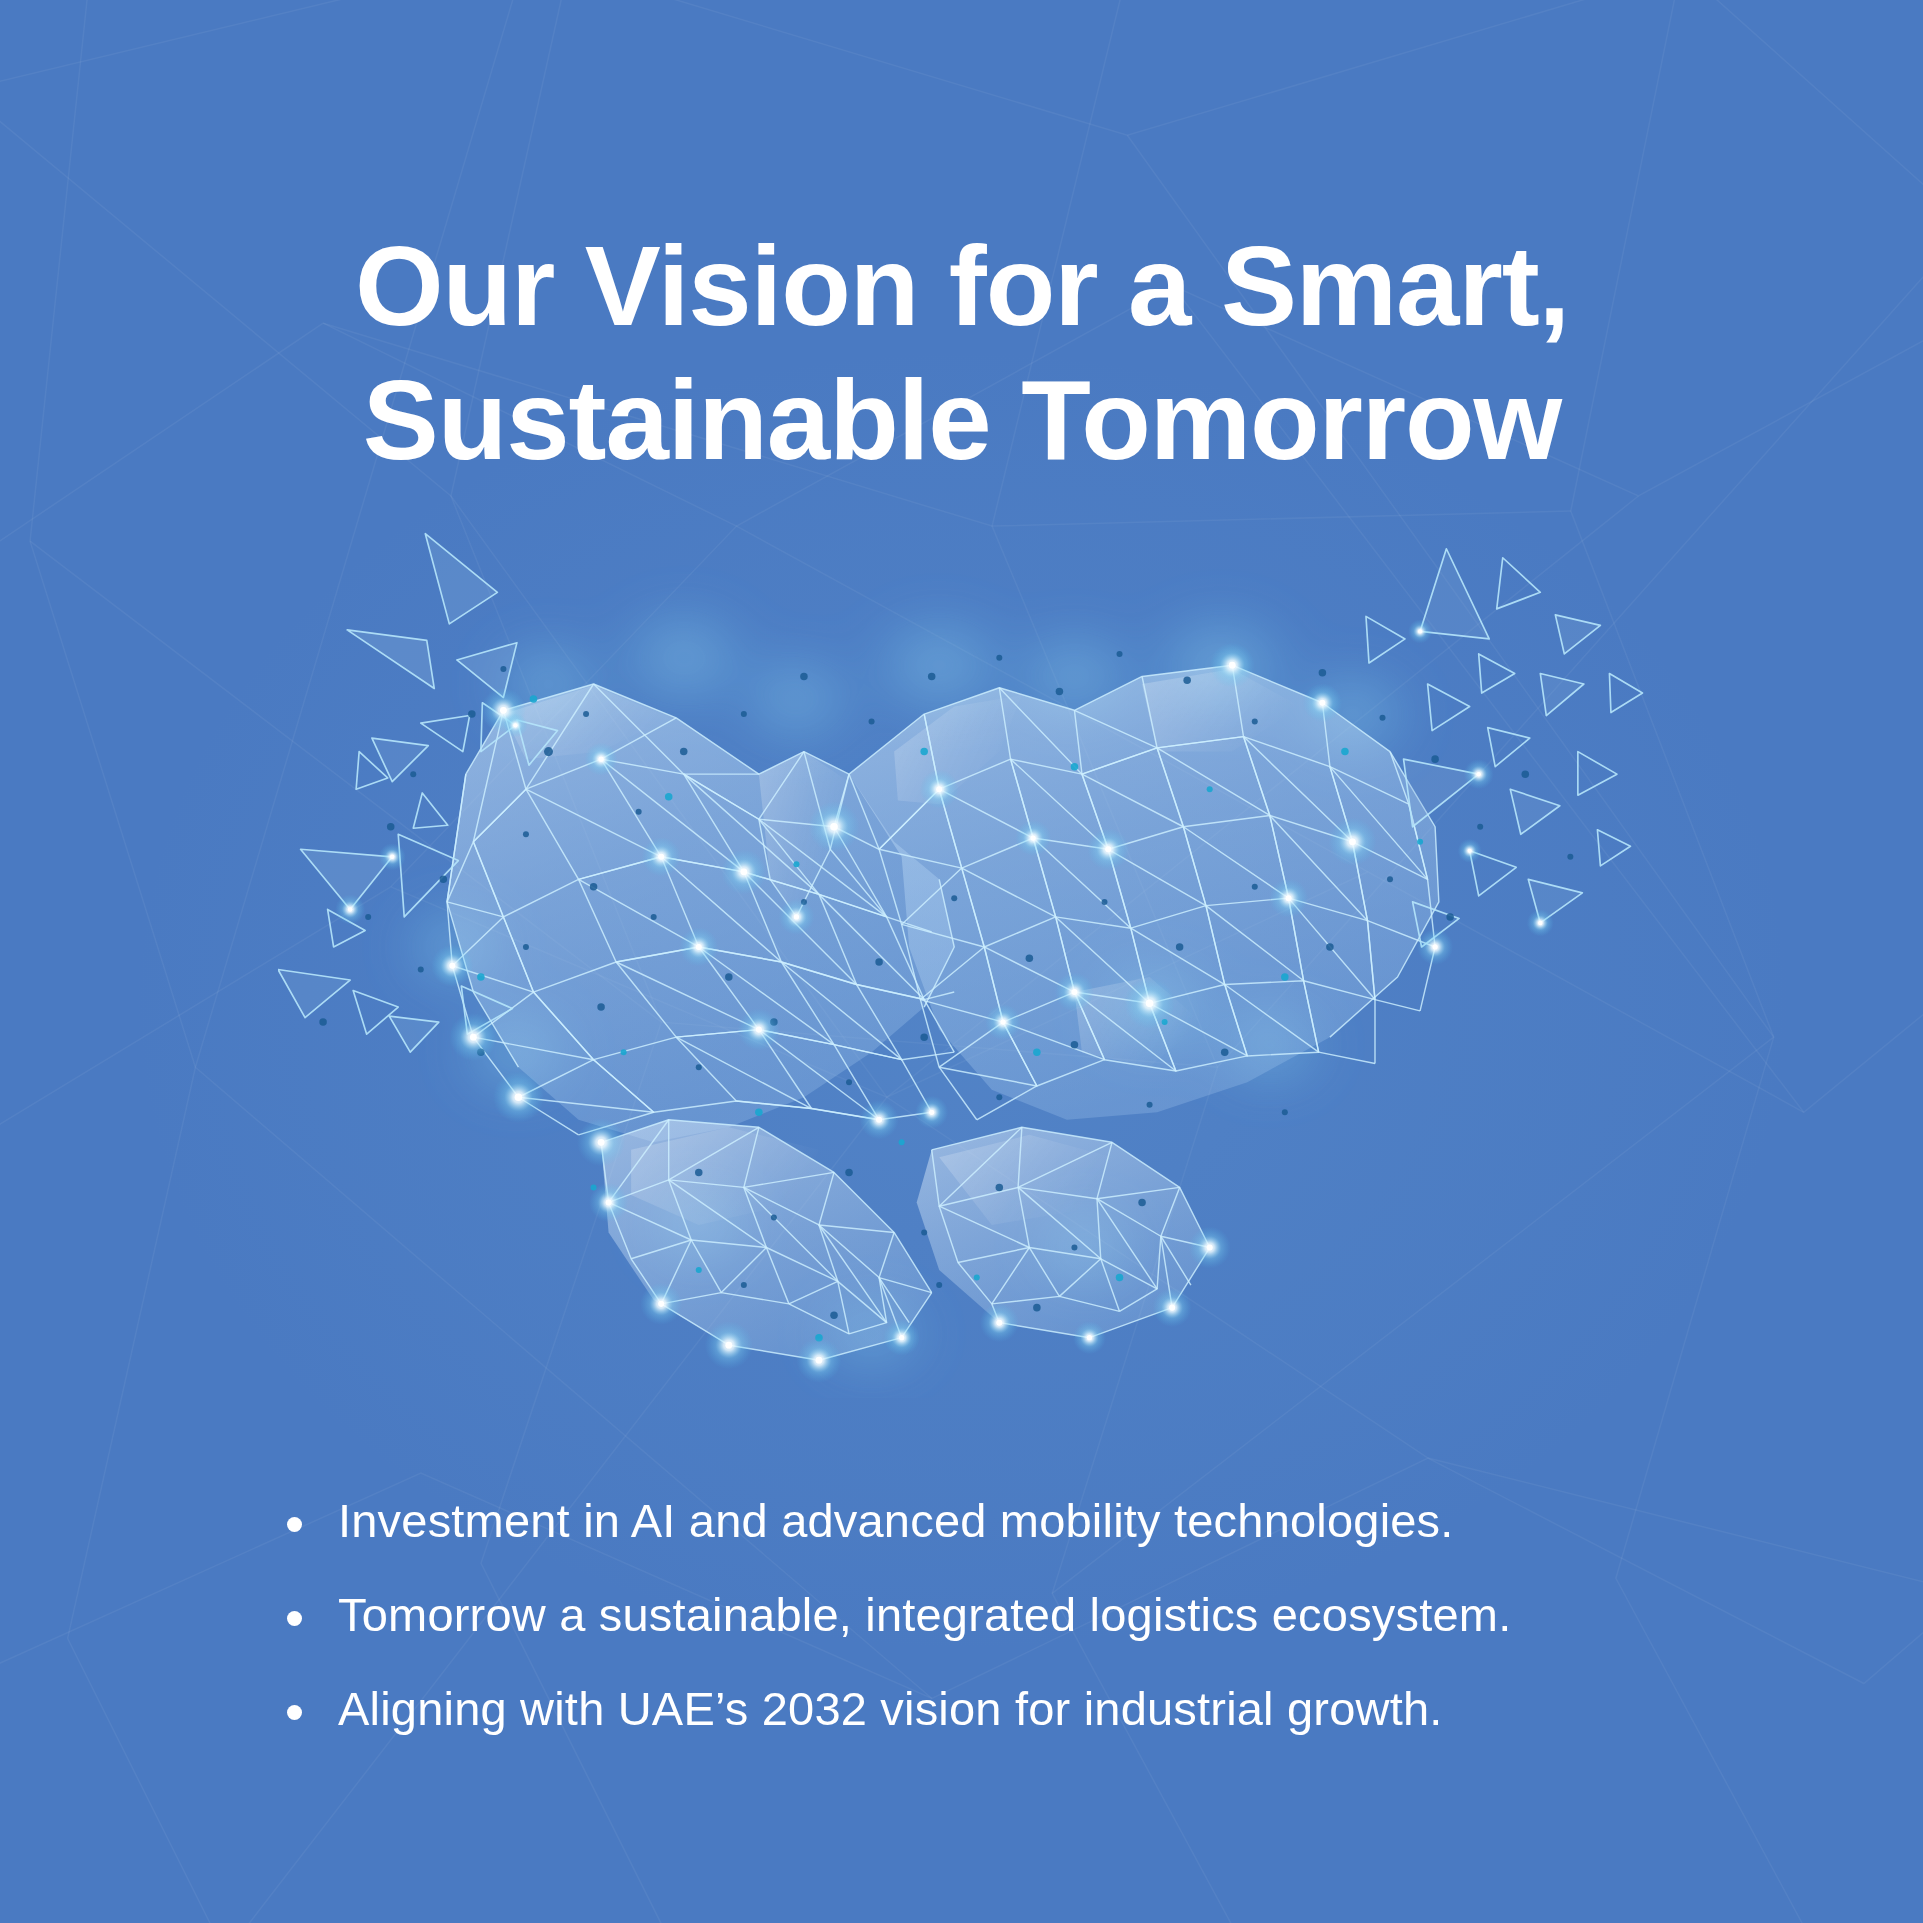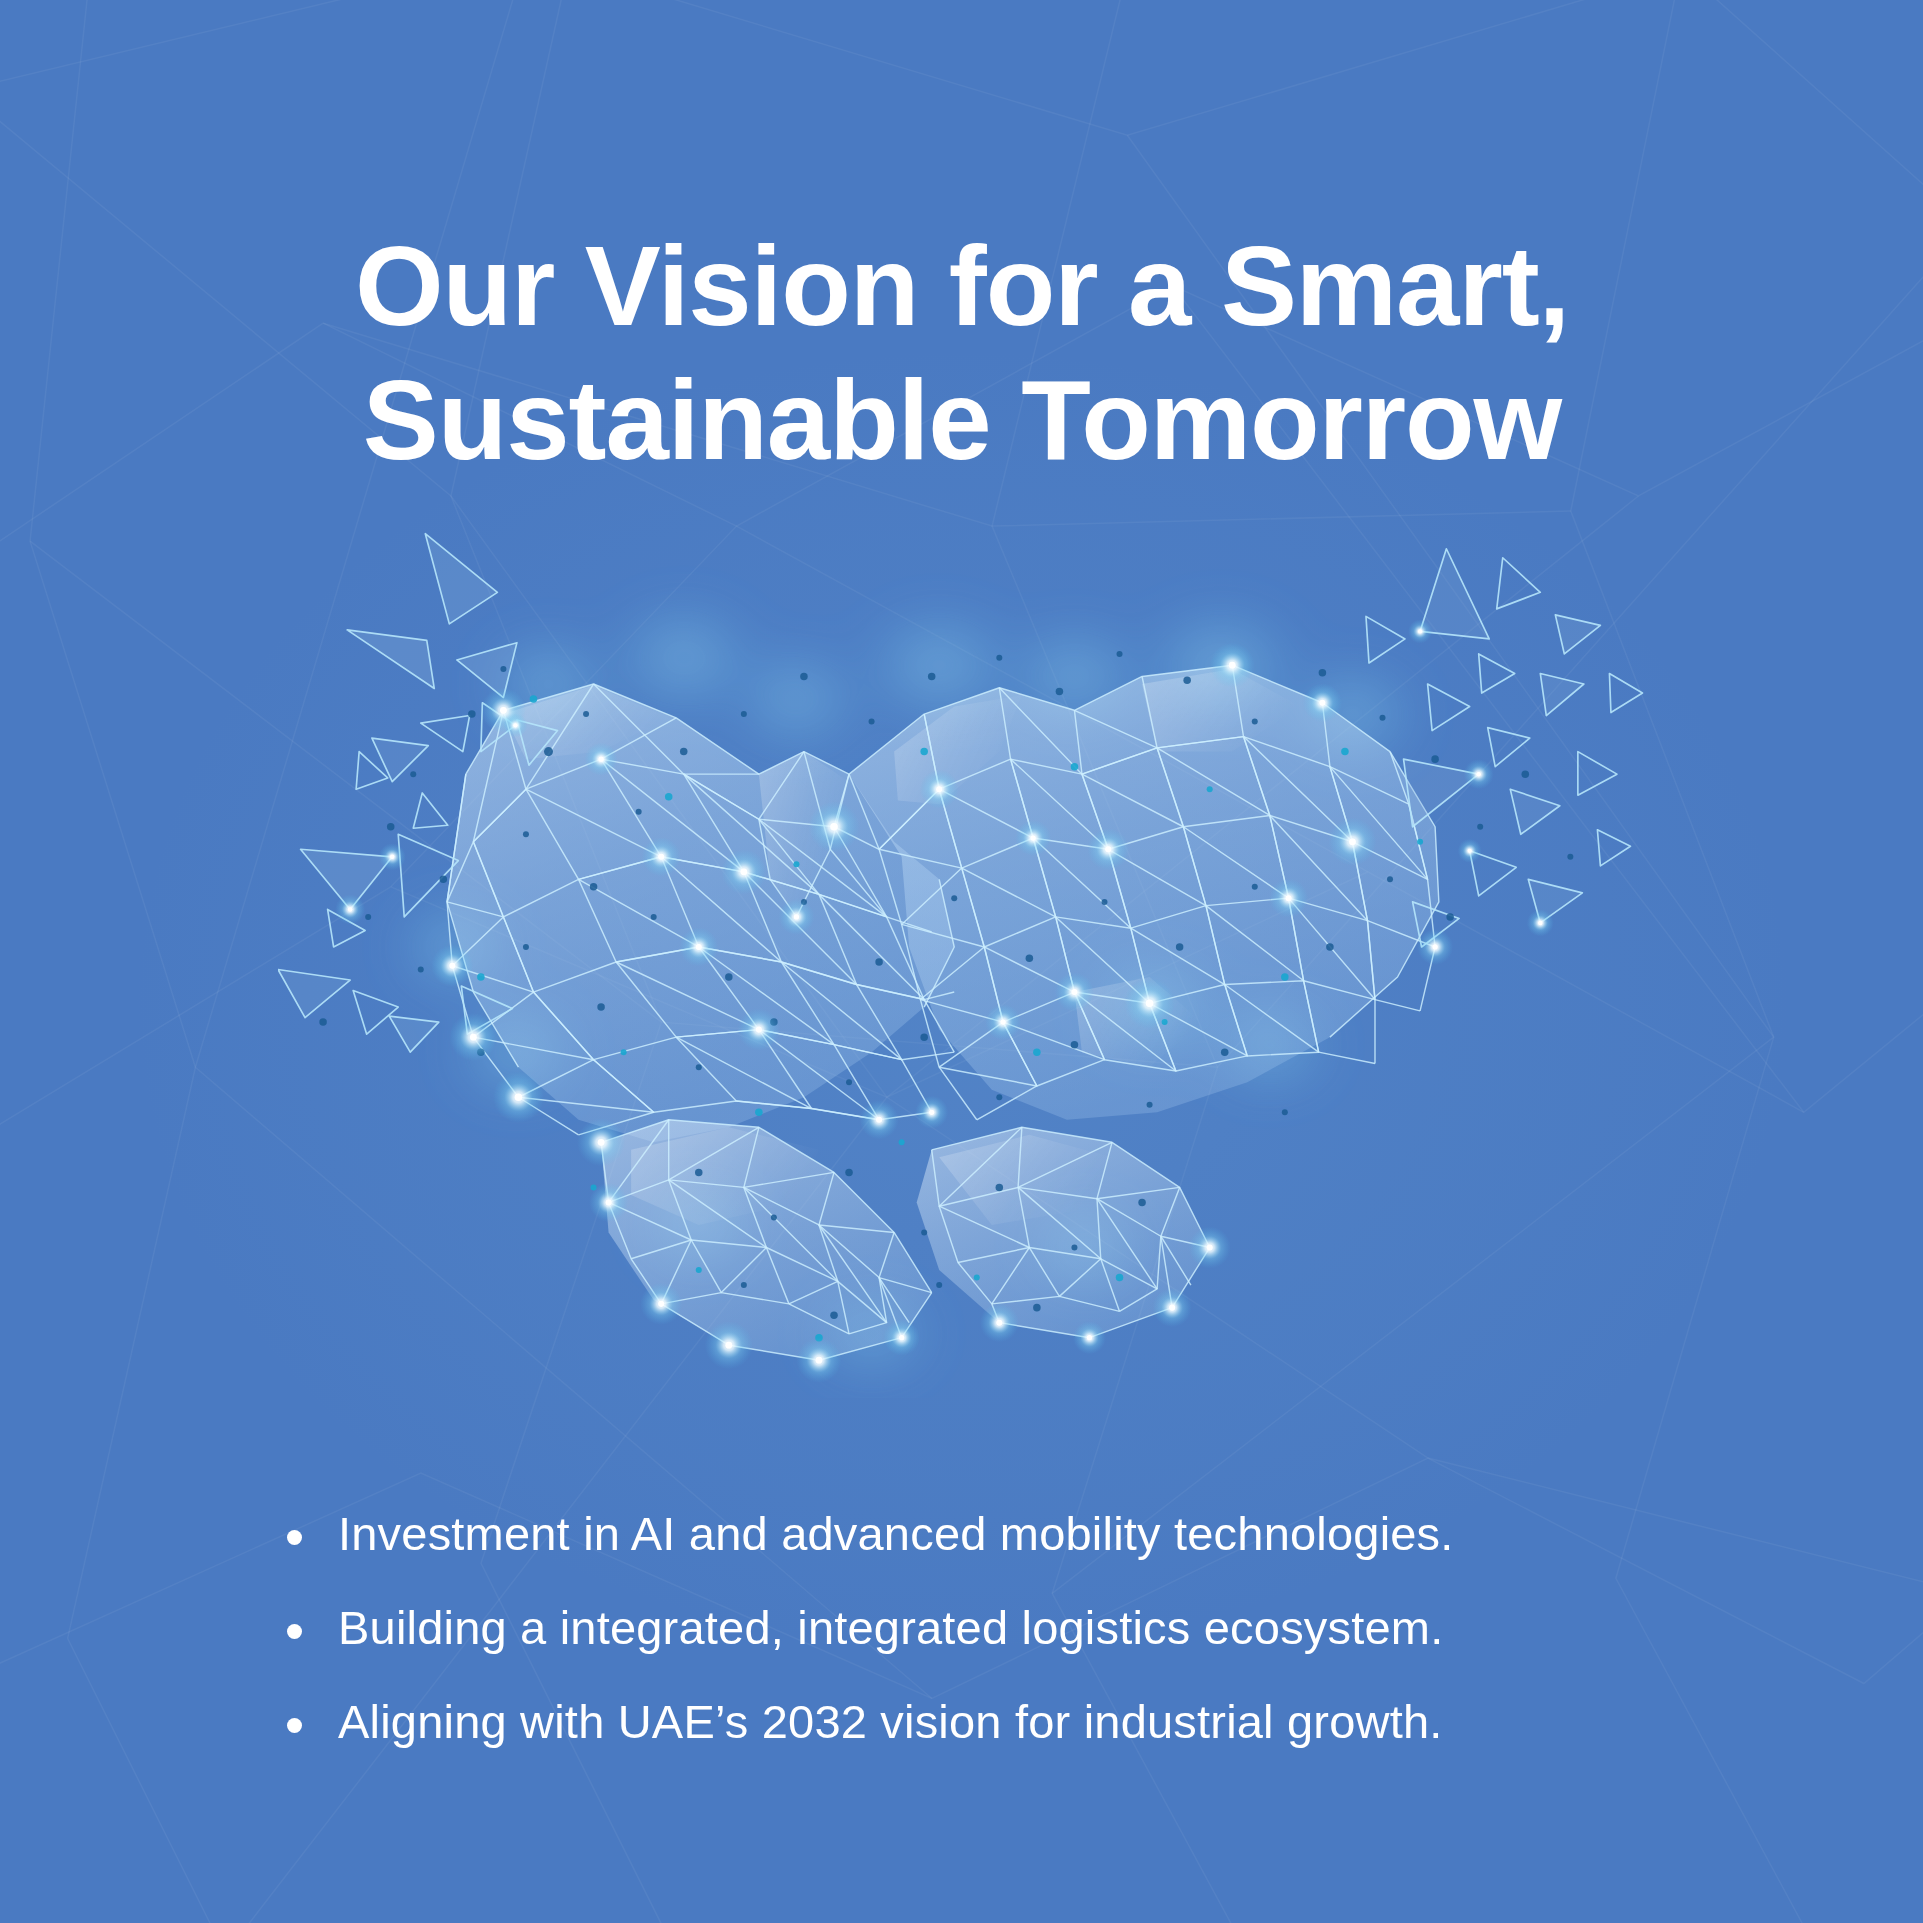--- a/index.html
+++ b/index.html
@@ -68,21 +68,20 @@
   .bullet-row {
     display: flex;
     align-items: flex-start;
     color: #ffffff;
     font-size: 47px;
     line-height: 1.0;
     font-weight: 300;
     letter-spacing: 0.2px;
     margin-bottom: 47px;
     font-family: "Liberation Sans", sans-serif;
-    margin-top: 13px;
   }
   .bullet-row:last-child { margin-bottom: 0; }
   .bullet-dot {
     flex: 0 0 auto;
     width: 15px;
     height: 15px;
     border-radius: 50%;
     background: #ffffff;
     margin-right: 36px;
     margin-top: 19.5px;
@@ -614,21 +613,21 @@
     </svg>
   </div>
 
   <div class="bullets">
     <div class="bullet-row">
       <span class="bullet-dot"></span>
       <span class="bullet-text">Investment in AI and advanced mobility technologies.</span>
     </div>
     <div class="bullet-row">
       <span class="bullet-dot"></span>
-      <span class="bullet-text">Building a integrated, integrated logistics ecosystem.</span>
+      <span class="bullet-text">Tomorrow a sustainable, integrated logistics ecosystem.</span>
     </div>
     <div class="bullet-row">
       <span class="bullet-dot"></span>
       <span class="bullet-text">Aligning with UAE’s 2032 vision for industrial growth.</span>
     </div>
   </div>
 
 </div>
 
 

